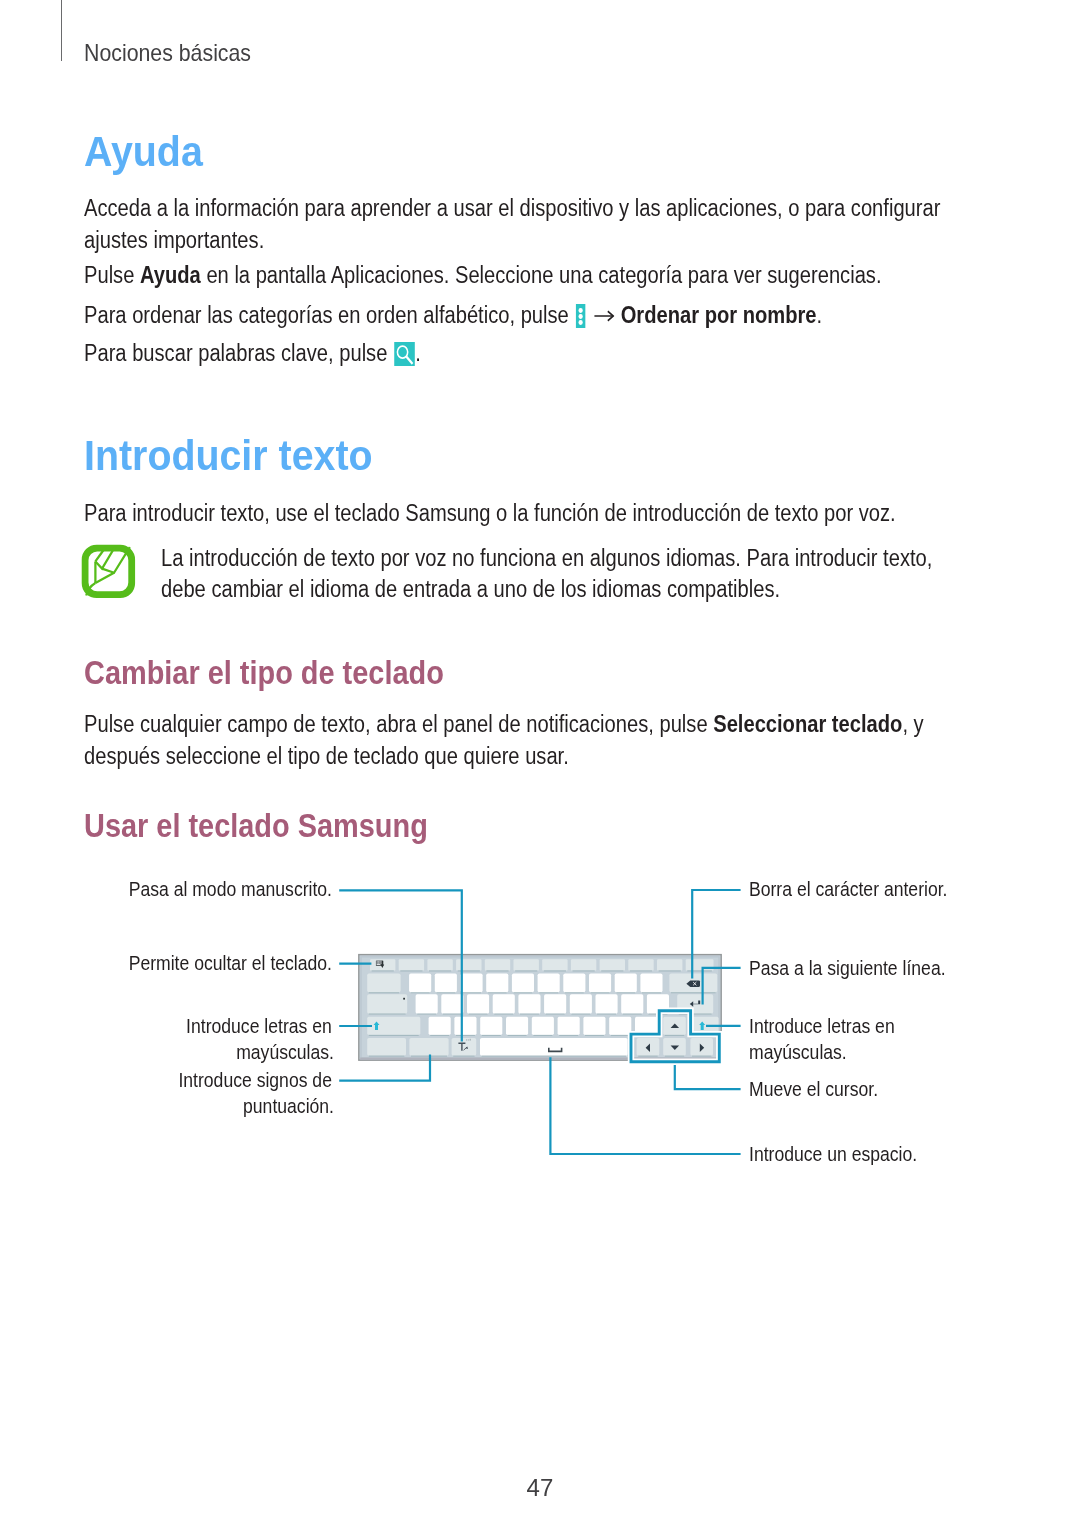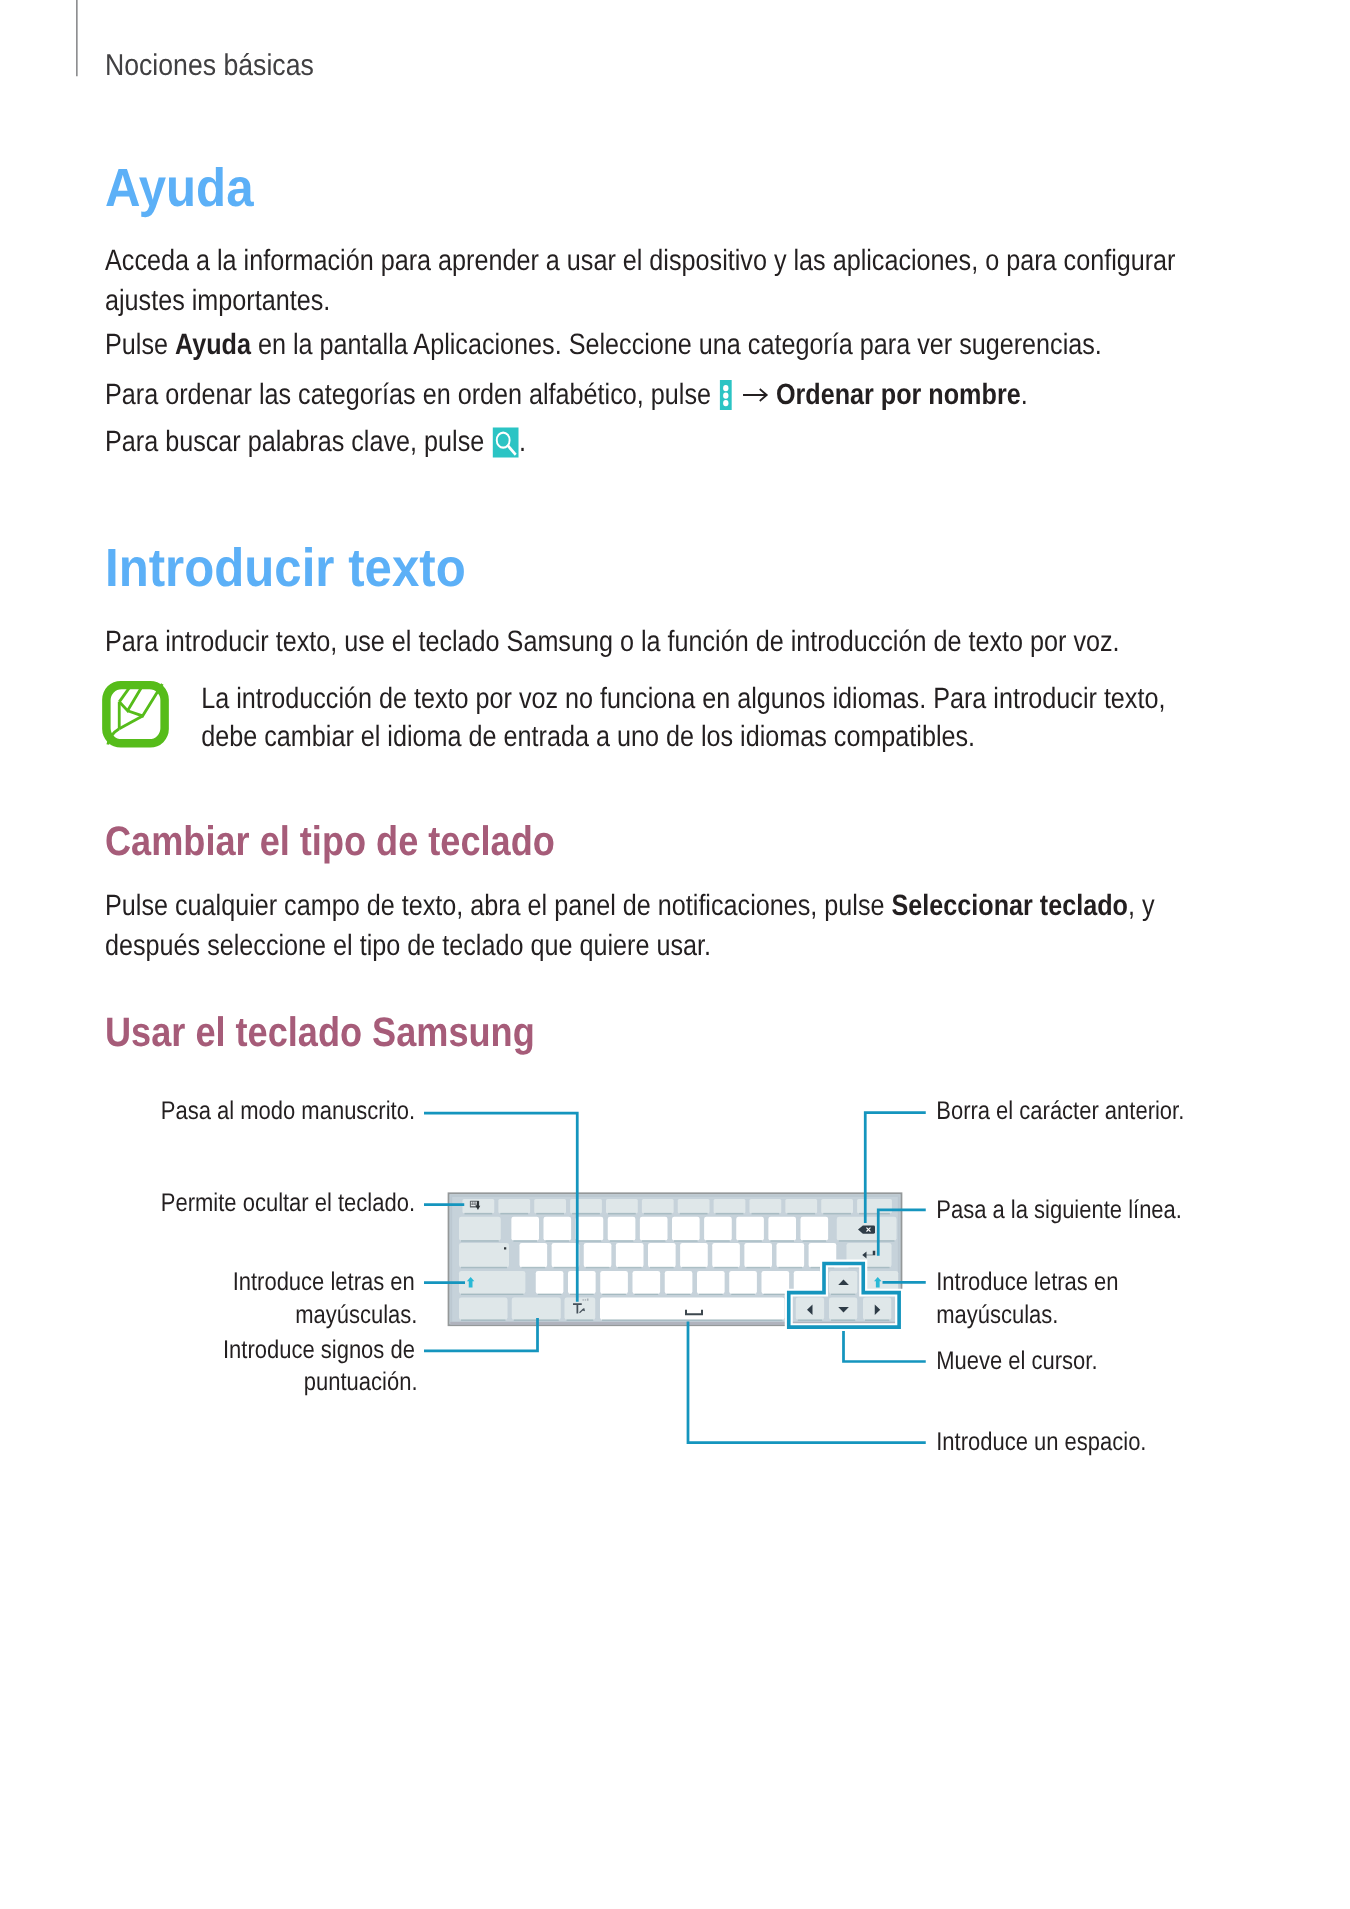--- a/index.html
+++ b/index.html
@@ -290,13 +290,14 @@
   <div class="cl" style="left:748.5px;top:1078.6px">Mueve el cursor.</div>
   <div class="cl" style="left:748.5px;top:1143.6px">Introduce un espacio.</div>
 
   <div class="cl r" style="right:748.0px;top:878.8px">Pasa al modo manuscrito.</div>
   <div class="cl r" style="right:748.3px;top:953.0px">Permite ocultar el teclado.</div>
   <div class="cl r" style="right:748.0px;top:1015.5px">Introduce letras en</div>
   <div class="cl r" style="right:746.3px;top:1041.5px">mayúsculas.</div>
   <div class="cl r" style="right:748.0px;top:1070.1px">Introduce signos de</div>
   <div class="cl r" style="right:746.3px;top:1096.1px">puntuación.</div>
 
+  <div id="pagenum">47</div>
 </div>
 
 </body></html>

